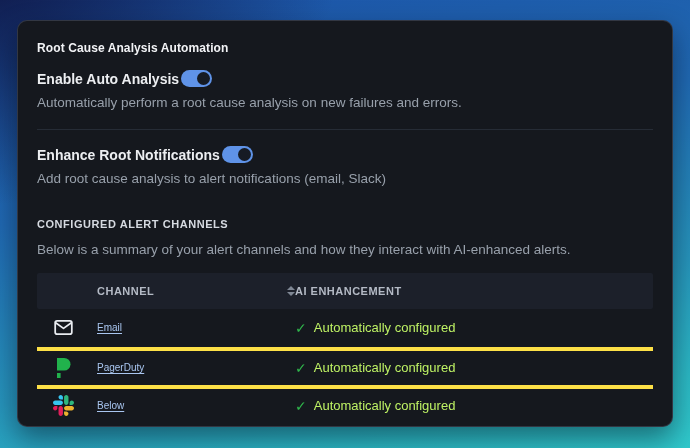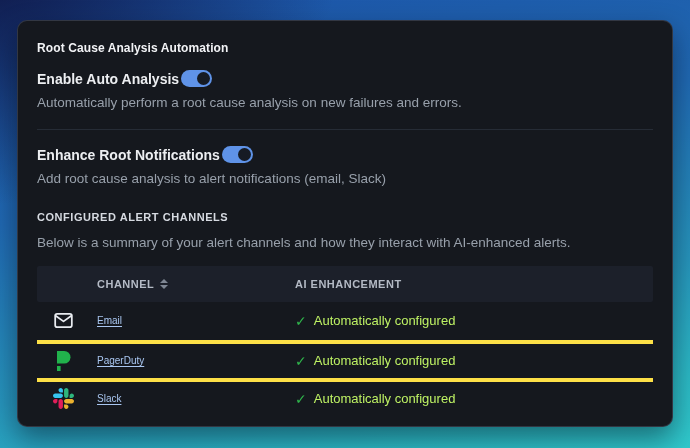--- a/index.html
+++ b/index.html
@@ -63,40 +63,41 @@
   .divider {
     border: none;
     border-top: 1px solid #262c36;
     margin: 17px 0 16px 0;
   }
   .section-heading {
     font-size: 11px;
     font-weight: 700;
     letter-spacing: 0.55px;
     color: #d6dae1;
-    margin: 23px 0 11px 0;
+    margin: 30px 0 11px 0;
   }
   .channels-desc { margin-bottom: 13px; }
 
   .table { margin-top: 2px; width: 100%; }
   .t-row {
     display: grid;
     grid-template-columns: 60px 198px 1fr;
     align-items: center;
   }
   .t-head {
     background: #1c202a;
     height: 36px;
     border-radius: 2px;
   }
   .t-head .th {
     font-size: 11px;
     font-weight: 700;
     letter-spacing: 0.5px;
     color: #b4bac5;
+    justify-content: space-between;
   }
   .th-channel { display: flex; align-items: center; gap: 6px; cursor: pointer; }
   .t-body .t-row {
     height: 38px;
     border-top: 4px solid #fde047;
   }
   .t-body .t-row:first-child { border-top: none; }
   .cell-icon { display: flex; justify-content: flex-start; padding-left: 16px; }
   .channel-link {
     font-size: 10px;
@@ -201,21 +202,21 @@
 
       <div class="t-row">
         <div class="cell-icon">
           <svg class="icon-svg" width="21" height="21" viewBox="0 0 122.8 122.8">
             <path d="M25.8 77.6c0 7.1-5.8 12.9-12.9 12.9S0 84.7 0 77.6s5.8-12.9 12.9-12.9h12.9v12.9zM32.3 77.6c0-7.1 5.8-12.9 12.9-12.9s12.9 5.8 12.9 12.9v32.3c0 7.1-5.8 12.9-12.9 12.9s-12.9-5.8-12.9-12.9V77.6z" fill="#E01E5A"></path>
             <path d="M45.2 25.8c-7.1 0-12.9-5.8-12.9-12.9S38.1 0 45.2 0s12.9 5.8 12.9 12.9v12.9H45.2zM45.2 32.3c7.1 0 12.9 5.8 12.9 12.9s-5.8 12.9-12.9 12.9H12.9C5.8 58.1 0 52.3 0 45.2s5.8-12.9 12.9-12.9h32.3z" fill="#36C5F0"></path>
             <path d="M97 45.2c0-7.1 5.8-12.9 12.9-12.9s12.9 5.8 12.9 12.9-5.8 12.9-12.9 12.9H97V45.2zM90.5 45.2c0 7.1-5.8 12.9-12.9 12.9s-12.9-5.8-12.9-12.9V12.9C64.7 5.8 70.5 0 77.6 0s12.9 5.8 12.9 12.9v32.3z" fill="#2EB67D"></path>
             <path d="M77.6 97c7.1 0 12.9 5.8 12.9 12.9s-5.8 12.9-12.9 12.9-12.9-5.8-12.9-12.9V97h12.9zM77.6 90.5c-7.1 0-12.9-5.8-12.9-12.9s5.8-12.9 12.9-12.9h32.3c7.1 0 12.9 5.8 12.9 12.9s-5.8 12.9-12.9 12.9H77.6z" fill="#ECB22E"></path>
           </svg>
         </div>
-        <a class="channel-link">Slack</a>
+        <a class="channel-link">Below</a>
         <div class="ai-cell">
           <span class="check">✓</span>
           <span class="ai-text">Automatically configured</span>
         </div>
       </div>
 
     </div>
   </div>
 </div>
 

